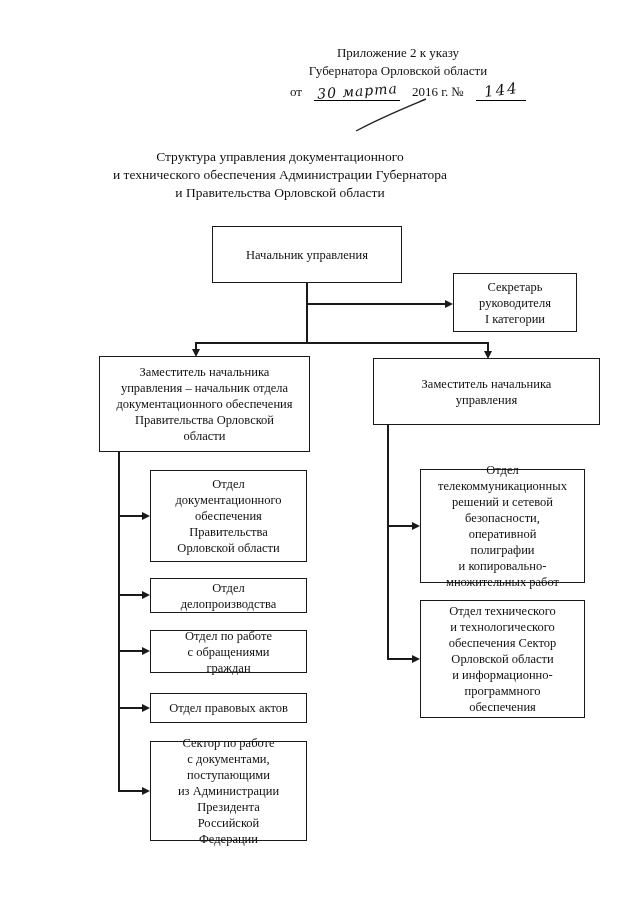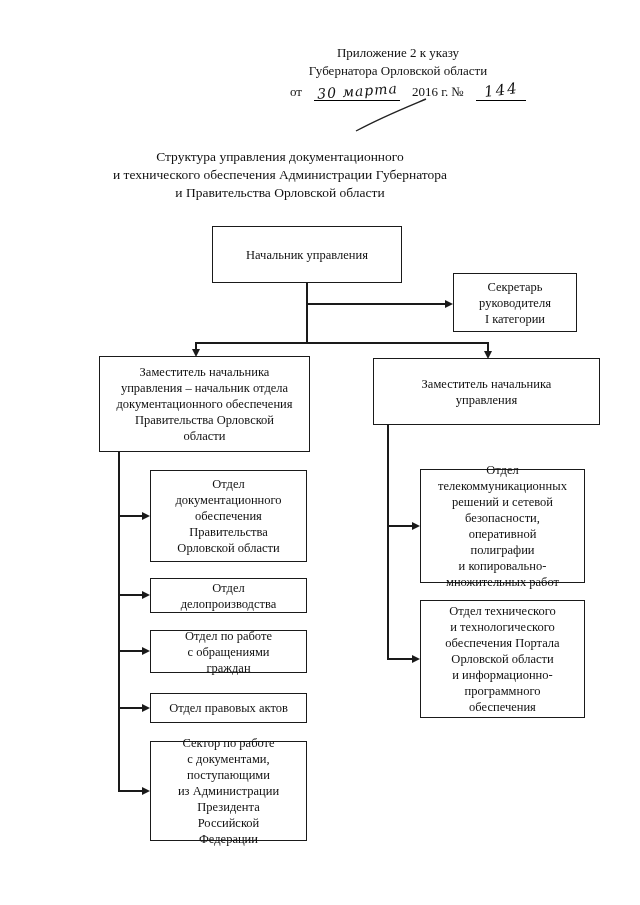--- a/index.html
+++ b/index.html
@@ -115,21 +115,21 @@
 
   <div class="box" style="left:420px;top:469px;width:165px;height:114px;">Отдел
 телекоммуникационных
 решений и сетевой
 безопасности,
 оперативной полиграфии
 и копировально-
 множительных работ</div>
   <div class="box" style="left:420px;top:600px;width:165px;height:118px;">Отдел технического
 и технологического
-обеспечения Портала
+обеспечения Сектор
 Орловской области
 и информационно-
 программного
 обеспечения</div>
 
   <div class="cline" style="left:306px;top:283px;width:1.5px;height:60px;"></div>
 
   <div class="cline" style="left:306px;top:303px;width:140px;height:1.5px;"></div>
   <div class="arrow-right" style="left:445px;top:300px;"></div>
 

